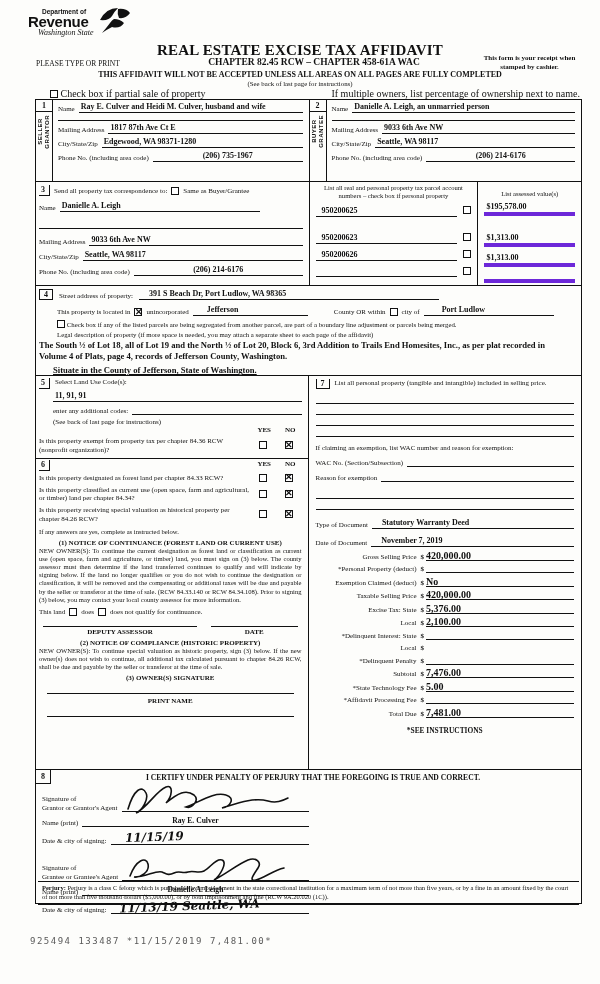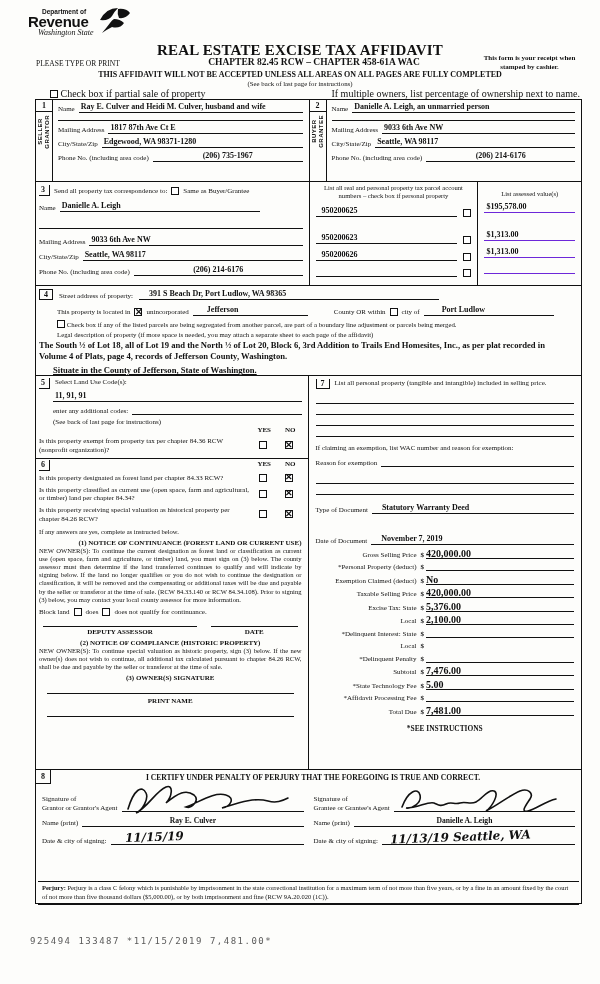--- a/index.html
+++ b/index.html
@@ -36,24 +36,24 @@
   .frow{display:flex;align-items:flex-end;font-size:7px;}
   .fill{flex:1;border-bottom:1px solid #111;font-weight:bold;font-size:8px;margin-left:4px;padding:0 2px;line-height:10px;min-height:10px;}
   .fill.ctr{text-align:center;}
   .spare{border-bottom:1px solid #111;height:8px;margin:0 0 2px 0;}
   
   .rowB{display:flex;height:104px;border-bottom:1px solid #111;}
   .s3col{width:50%;padding:3px 6px 2px 3px;display:flex;flex-direction:column;}
   .pcol{width:31%;border-left:1px solid #111;padding:2px 6px;display:flex;flex-direction:column;}
   .vcol{width:19%;border-left:1px solid #111;padding:2px 6px;display:flex;flex-direction:column;}
   .colhdr{font-size:6.6px;text-align:center;line-height:1.25;}
-  .prow{display:flex;align-items:flex-end;margin-top:6px;}
+  .prow{display:flex;align-items:flex-start;margin-top:6px;}
   .prow .pnum{flex:1;border-bottom:1px solid #111;font-weight:bold;font-size:8px;padding:0 2px 0 6px;line-height:10px;min-height:10px;}
   .prow .cb{margin-left:6px;}
-  .vrow{border-bottom:1px solid #6d28d9;font-weight:bold;font-size:8px;margin-top:6px;padding:0 2px;line-height:10px;min-height:10px;}
+  .vrow{border-bottom:4px solid #6d28d9;font-weight:bold;font-size:8px;margin-top:6px;padding:0 2px;line-height:10px;min-height:10px;}
   .s3first{display:flex;align-items:center;gap:4px;font-size:7px;}
   .s3num{border:1px solid #111;border-top:none;border-left:none;font-weight:bold;font-size:8px;padding:0 4px 1px 2px;}
   
   .sec4{height:90px;border-bottom:1px solid #111;padding:3px 8px 0 3px;font-size:7px;}
   .l1{display:flex;align-items:flex-end;gap:6px;}
   .num4{border:1px solid #111;font-weight:bold;font-size:8px;padding:0 4px;}
   .l2{display:flex;align-items:flex-end;gap:4px;margin:5px 0 0 18px;}
   .l3{margin:4px 0 0 18px;font-size:6.8px;}
   .l4{margin:3px 0 0 18px;font-size:6.8px;}
   .legal{font-size:8.6px;font-weight:bold;margin-top:2px;line-height:1.3;}
@@ -87,21 +87,21 @@
   .mrow{display:flex;align-items:flex-end;margin-top:3.5px;}
   .ml{flex:1;text-align:right;font-size:7px;padding-right:4px;}
   .md{font-size:7px;font-weight:bold;padding-right:2px;}
   .mv{width:148px;border-bottom:1px solid #111;text-align:left;font-weight:bold;font-size:10px;line-height:9px;min-height:9px;padding-right:2px;}
   .mind{font-size:7.4px;font-weight:bold;text-align:center;margin-top:8px;line-height:1.35;}
   
   .sec8{height:135px;position:relative;padding:0 6px;}
   .certrow{display:flex;align-items:stretch;}
   .c8num{border-right:1px solid #111;border-bottom:1px solid #111;font-weight:bold;font-size:8px;padding:2px 5px;margin-left:-6px;}
   .certify{flex:1;text-align:center;font-size:7.6px;font-weight:bold;padding-top:3px;}
-  .sighalves{display:flex;gap:10px;margin-top:2px;}
+  .sighalves{display:flex;gap:10px;margin-top:2px;flex-direction:column;}
   .sighalf{width:50%;}
   .sigrow{display:flex;align-items:flex-end;font-size:7px;line-height:1.2;}
   .siglbl{width:80px;flex:none;}
   .sigarea{flex:1;border-bottom:1px solid #111;position:relative;height:26px;}
   .sigarea svg{position:absolute;bottom:-4px;left:0;}
   .nrow{display:flex;align-items:flex-end;font-size:7px;margin-top:4px;}
   .nfill{flex:1;border-bottom:1px solid #111;font-weight:bold;font-size:7.6px;text-align:center;line-height:10px;min-height:10px;margin-left:4px;}
   .hand{font-family:"DejaVu Serif",serif;font-style:italic;font-weight:bold;font-size:12px;line-height:11px;transform:rotate(-2deg);display:inline-block;}
   .perjury{position:absolute;left:0;right:0;bottom:0;border-top:1px solid #111;font-size:6.5px;line-height:1.3;padding:2px 4px 3px 4px;border-bottom:1px solid #111;margin:0 2px;}
   .stamp{position:absolute;left:30px;top:936px;font-family:"DejaVu Sans Mono",monospace;font-size:9px;color:#5a5a5a;letter-spacing:1.5px;}
@@ -319,24 +319,24 @@
             <span class="qtxt">Is this property classified as current use (open space, farm and agricultural, or timber) land per chapter 84.34?</span>
             <span class="qbox"><span class="cb"></span></span>
             <span class="qbox"><span class="cb checked"></span></span>
           </div>
           <div class="qrow">
             <span class="qtxt">Is this property receiving special valuation as historical property per chapter 84.26 RCW?</span>
             <span class="qbox"><span class="cb"></span></span>
             <span class="qbox"><span class="cb checked"></span></span>
           </div>
           <div class="small" style="margin-top:4px;">If any answers are yes, complete as instructed below.</div>
-          <div class="ntitle" style="text-align:right;">(1) NOTICE OF CONTINUANCE (FOREST LAND OR CURRENT USE)</div>
+          <div class="ntitle" style="text-align:center;">(1) NOTICE OF CONTINUANCE (FOREST LAND OR CURRENT USE)</div>
           <div class="nbody">NEW OWNER(S): To continue the current designation as forest land or classification as current use (open space, farm and agriculture, or timber) land, you must sign on (3) below.  The county assessor must then determine if the land transferred continues to qualify and will indicate by signing below.  If the land no longer qualifies or you do not wish to continue the designation or classification, it will be removed and the compensating or additional taxes will be due and payable by the seller or transferor at the time of sale.  (RCW 84.33.140 or RCW 84.34.108). Prior to signing (3) below, you may contact your local county assessor for more information.</div>
           <div class="landrow">
-            <span>Block land</span>
+            <span>This land</span>
             <span class="cb"></span>
             <span>does</span>
             <span class="cb"></span>
             <span>does not qualify for continuance.</span>
           </div>
           <div class="sigpair">
             <span class="su">DEPUTY ASSESSOR</span>
             <span class="su date">DATE</span>
           </div>
           <div class="ntitle">(2) NOTICE OF COMPLIANCE (HISTORIC PROPERTY)</div>
@@ -353,32 +353,36 @@
         <div class="s7head">
           <span class="s7num">7</span>
           <span style="flex:1;line-height:1.3;">List all personal property (tangible and intangible) included in selling price.</span>
         </div>
         <div class="blank" style="margin-top:4px;"></div>
         <div class="blank"></div>
         <div class="blank"></div>
         <div class="blank"></div>
         <div style="font-size:7px;margin-top:7px;">If claiming an exemption, list WAC number and reason for exemption:</div>
         <div class="exline">
+            <span>WAC No. (Section/Subsection)</span>
+            <span class="fill"></span>
+          </div>
+        <div class="exline">
             <span>Reason for exemption</span>
             <span class="fill"></span>
           </div>
         <div class="blank" style="margin-top:6px;"></div>
         <div class="blank"></div>
         <div class="exline" style="margin-top:8px;">
             <span>Type of Document</span>
             <span class="fill" style="text-align:left;padding-left:10px;">Statutory Warranty Deed</span>
           </div>
         <div class="exline" style="margin-top:7px;">
             <span>Date of Document</span>
-            <span class="fill" style="text-align:left;padding-left:10px;margin-top:13px;">November 7, 2019</span>
+            <span class="fill" style="text-align:left;padding-left:10px;">November 7, 2019</span>
           </div>
 
         <div class="mrow">
             <span class="ml">Gross Selling Price</span>
             <span class="md">$</span>
             <span class="mv">420,000.00</span>
           </div>
         <div class="mrow">
             <span class="ml">*Personal Property (deduct)</span>
             <span class="md">$</span>

